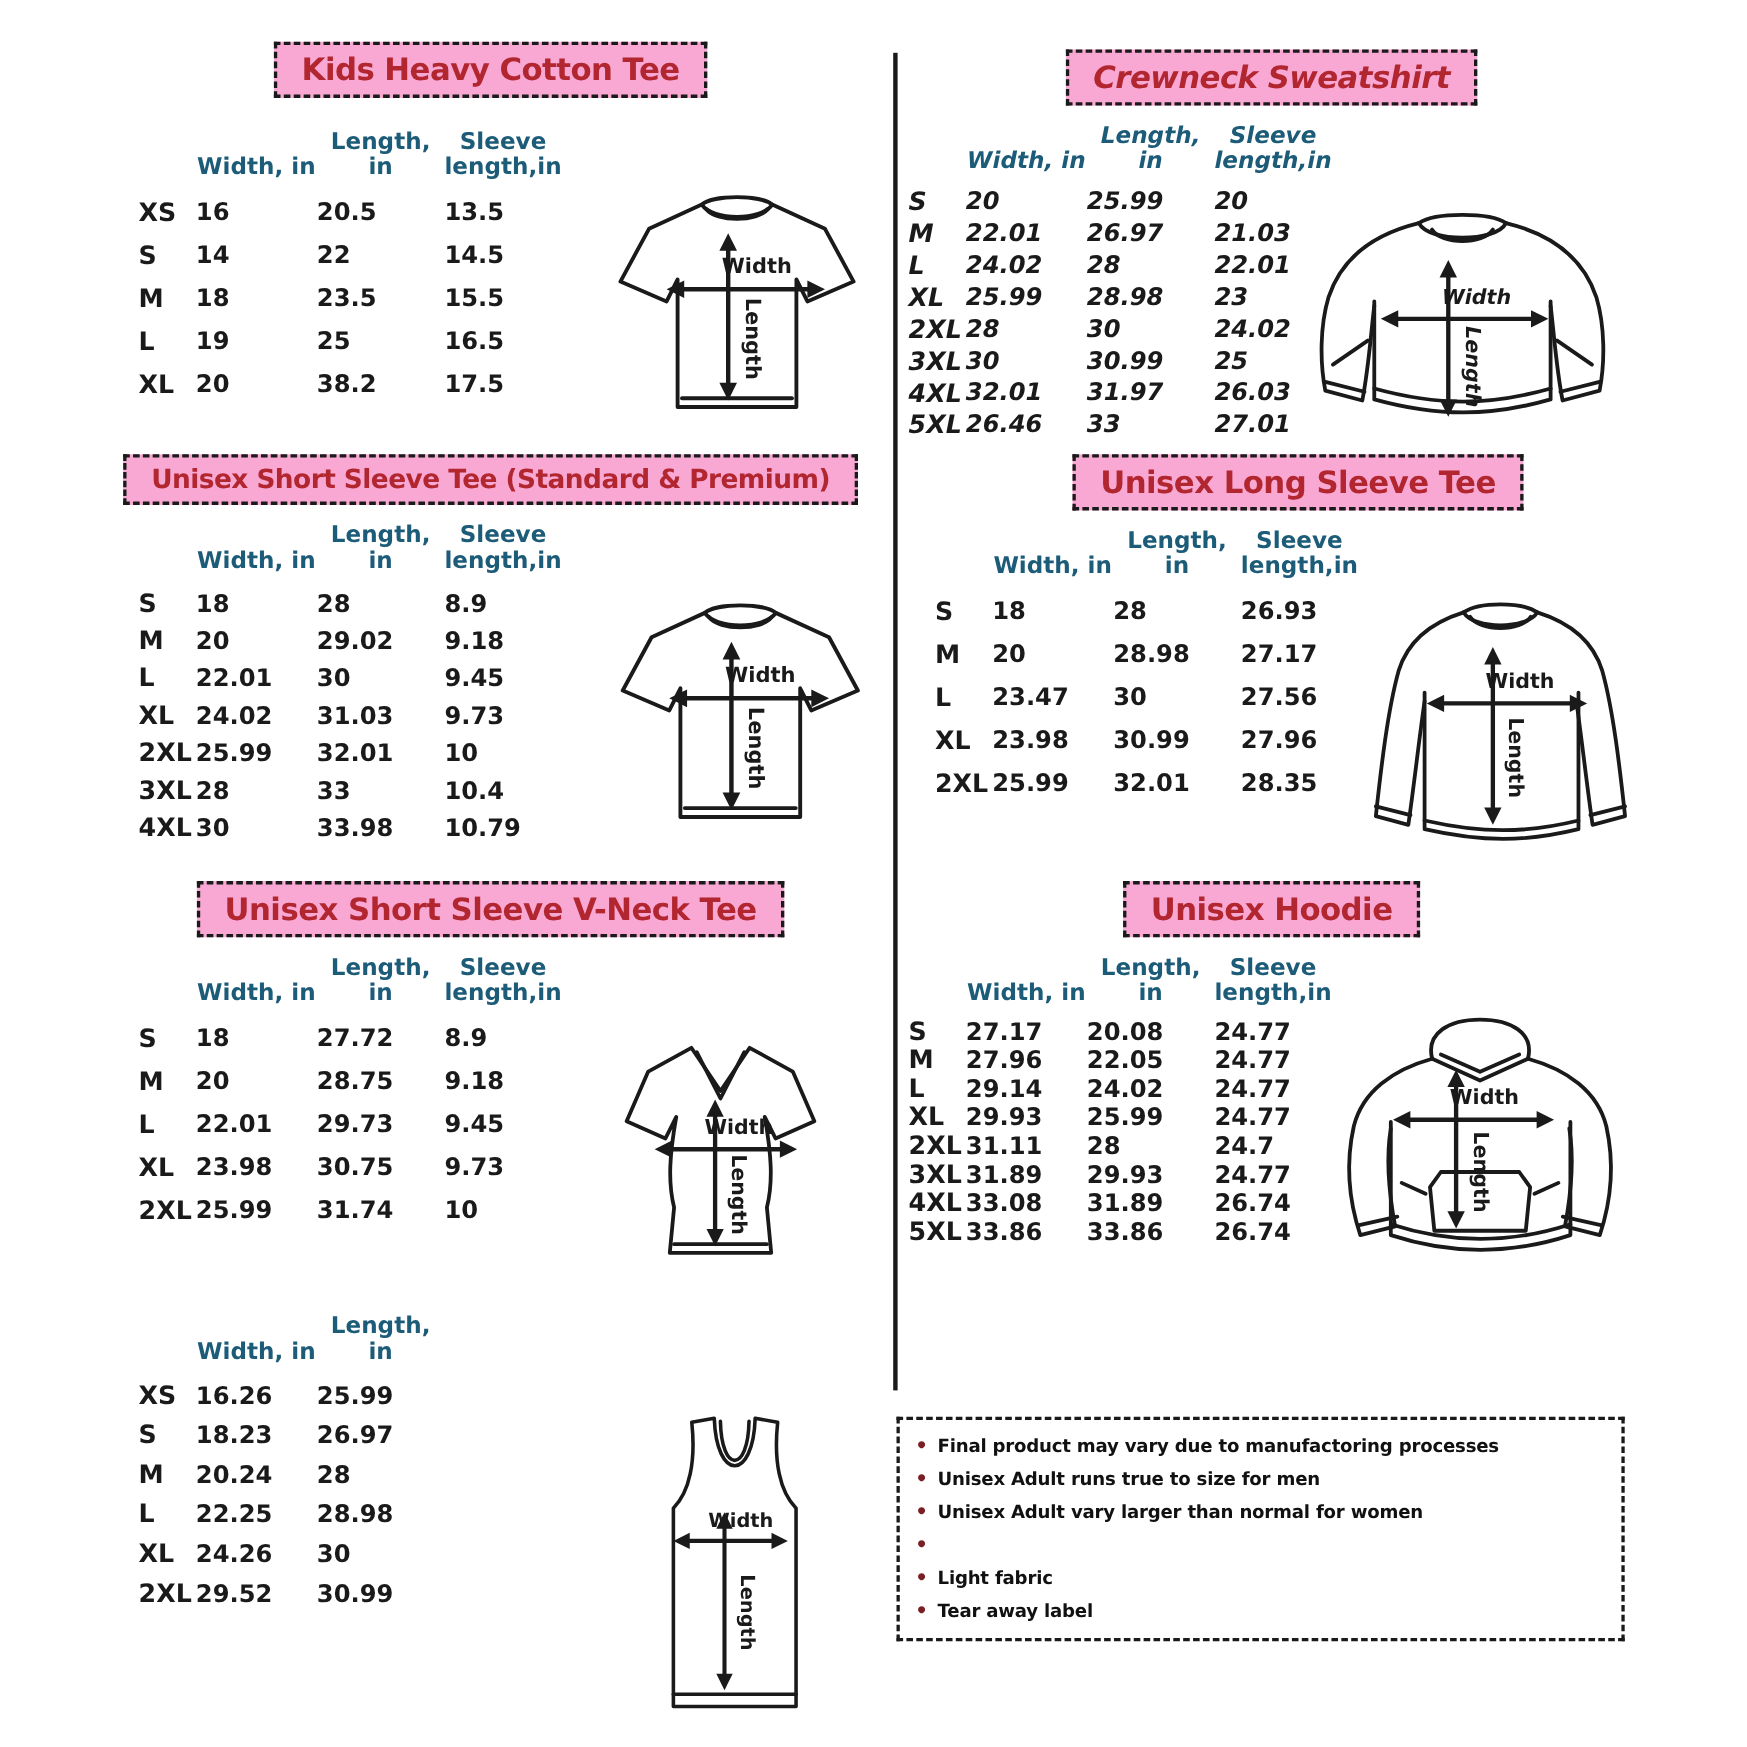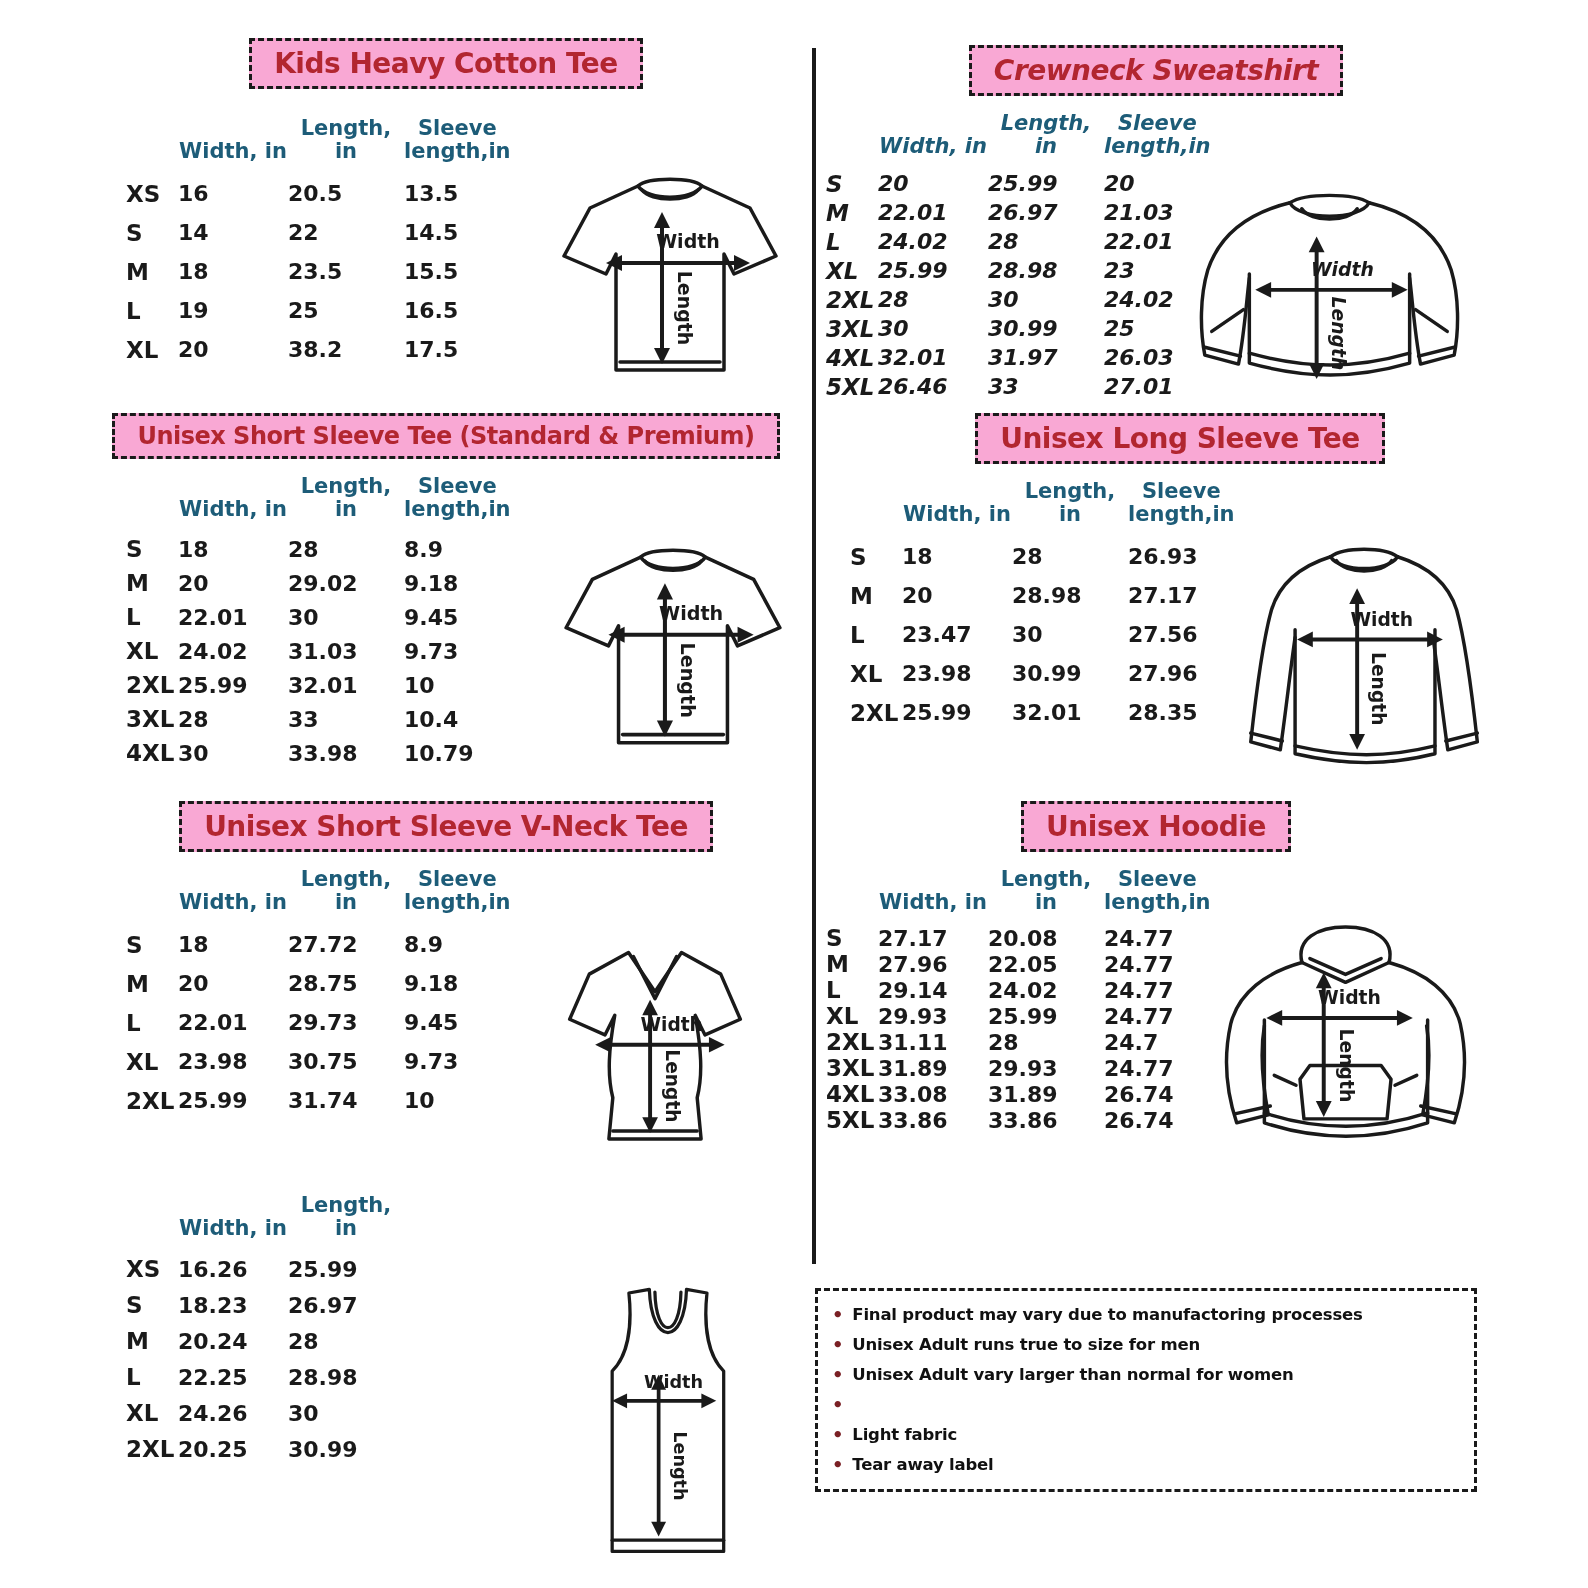--- a/index.html
+++ b/index.html
@@ -303,21 +303,21 @@
           <td>22.25</td>
           <td>28.98</td>
         </tr>
         <tr>
           <th>XL</th>
           <td>24.26</td>
           <td>30</td>
         </tr>
         <tr>
           <th>2XL</th>
-          <td>20.25</td>
+          <td>29.52</td>
           <td>30.99</td>
         </tr>
       </tbody>
     </table>
   <div class="garment" style="left:488px;top:102px;width:158px;">
   <svg viewBox="0 0 170 300">
     <path class="ln" d="M44 14 C48 52 42 82 26 98 L26 292 L146 292 L146 98 C130 82 124 52 128 14 L106 10 C104 72 68 72 66 10 Z"></path>
     <path class="ln" d="M100 13 C99 64 73 64 72 13"></path>
     <path class="ln" d="M26 280 L146 280"></path>
     <g>

